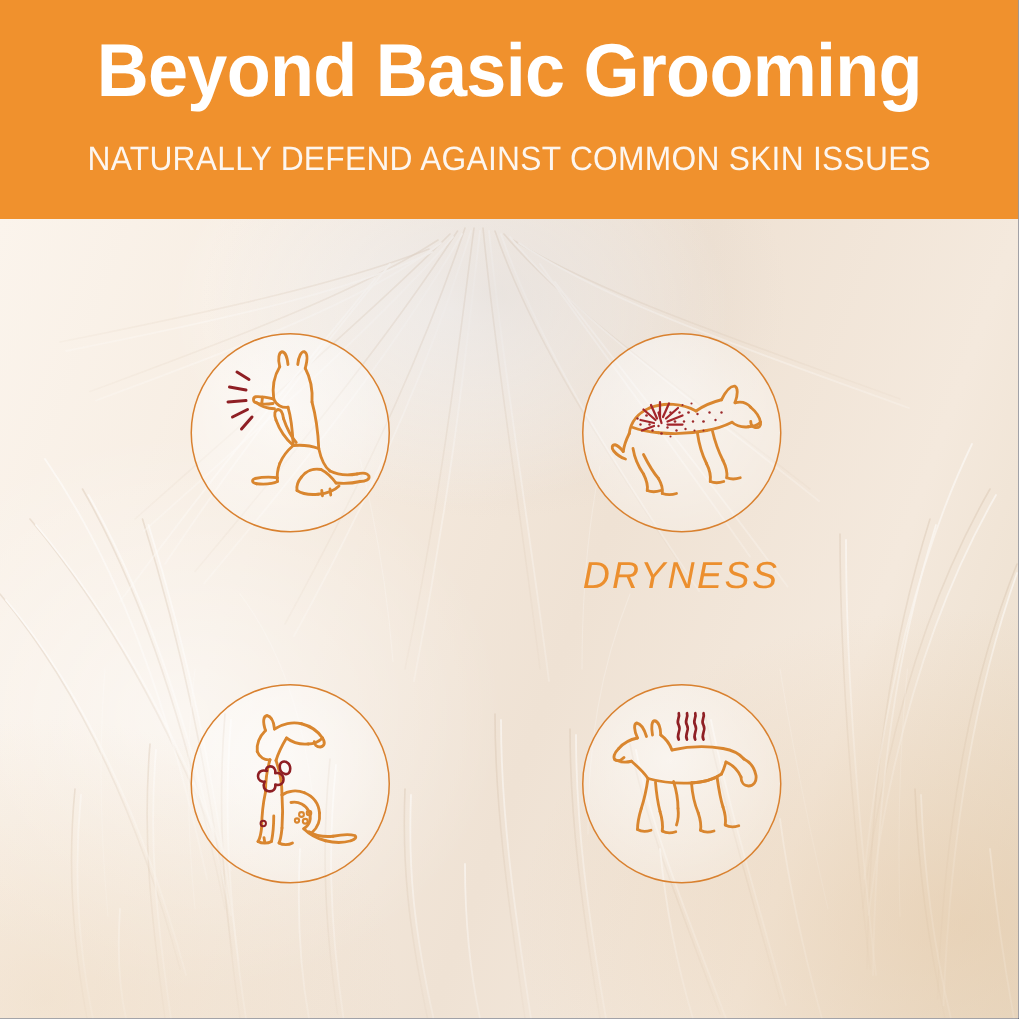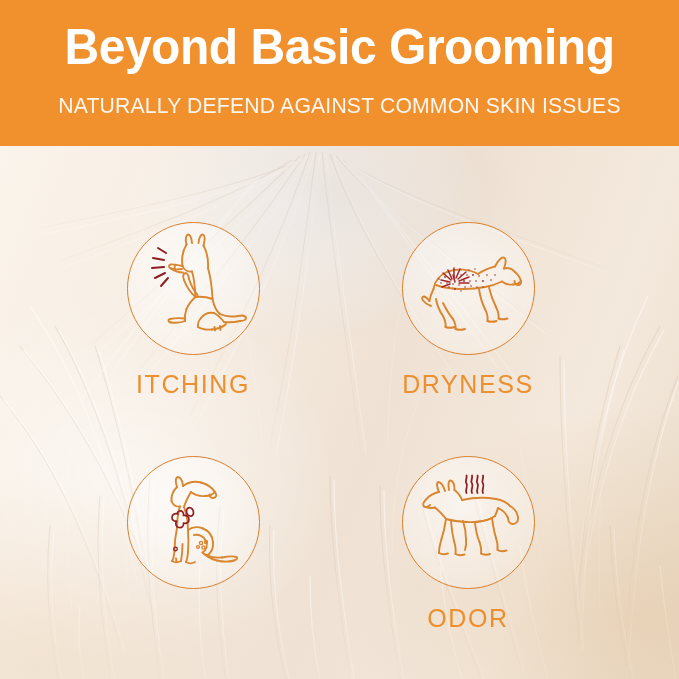--- a/index.html
+++ b/index.html
@@ -97,21 +97,21 @@
     width: 679px;
     height: 533px;
     z-index: 3;
   }
   .feature-cell {
     position: absolute;
     width: 240px;
     text-align: center;
   }
   .feature-cell.col-left  { left: 73px; }
-  .feature-cell.col-right { left: 348px; }
+  .feature-cell.col-right { left: 334px; font-style: italic; }
   .feature-cell.row-top    { top: 76px; }
   .feature-cell.row-bottom { top: 310px; }
 
   .icon-circle {
     position: relative;
     width: 133px;
     height: 133px;
     margin: 0 auto;
     border-radius: 50%;
     border: 1.6px solid #d9812f;
@@ -297,21 +297,20 @@
 
           <g stroke="#8f1f24" stroke-width="2" stroke-linecap="round">
             <line x1="38" y1="30" x2="30" y2="25"></line>
             <line x1="36" y1="37" x2="25" y2="35"></line>
             <line x1="36" y1="44" x2="24" y2="45"></line>
             <line x1="37" y1="50" x2="27" y2="55"></line>
             <line x1="40" y1="55" x2="33" y2="63"></line>
           </g>
         </svg>
       </div>
-      <div class="feature-label">ITCHING</div>
     </div>
 
     <div class="feature-cell col-right row-top">
       <div class="icon-circle">
         <svg viewBox="0 0 133 133">
           <g fill="none" stroke="#d9862f" stroke-width="1.9" stroke-linecap="round" stroke-linejoin="round">
 
             <path d="M92 43.5 C 95 37.5, 98 34, 101 34.5 C 103 35.5, 103 40, 101 45.5"></path>
             <path d="M101 45.5 C 105 44.5, 109 45.5, 111.5 48.5"></path>
             <path d="M111.5 48.5 C 115 51.5, 117.5 55, 118 58.5"></path>
@@ -498,17 +497,16 @@
           </g>
 
           <g fill="none" stroke="#8f1f24" stroke-width="1.8" stroke-linecap="round">
             <path d="M63.5 36 C 61.5 32.5, 65.5 30, 63.5 26.5 C 61.5 23.5, 64.5 21.5, 63.5 18.5"></path>
             <path d="M69 36 C 67 32.5, 71 30, 69 26.5 C 67 23.5, 70 21.5, 69 18.5"></path>
             <path d="M74.5 36 C 72.5 32.5, 76.5 30, 74.5 26.5 C 72.5 23.5, 75.5 21.5, 74.5 18.5"></path>
             <path d="M80 36 C 78 32.5, 82 30, 80 26.5 C 78 23.5, 81 21.5, 80 18.5"></path>
           </g>
         </svg>
       </div>
-      <div class="feature-label">ODOR</div>
     </div>
 
   </div>
 </div>
 
 </body></html>

